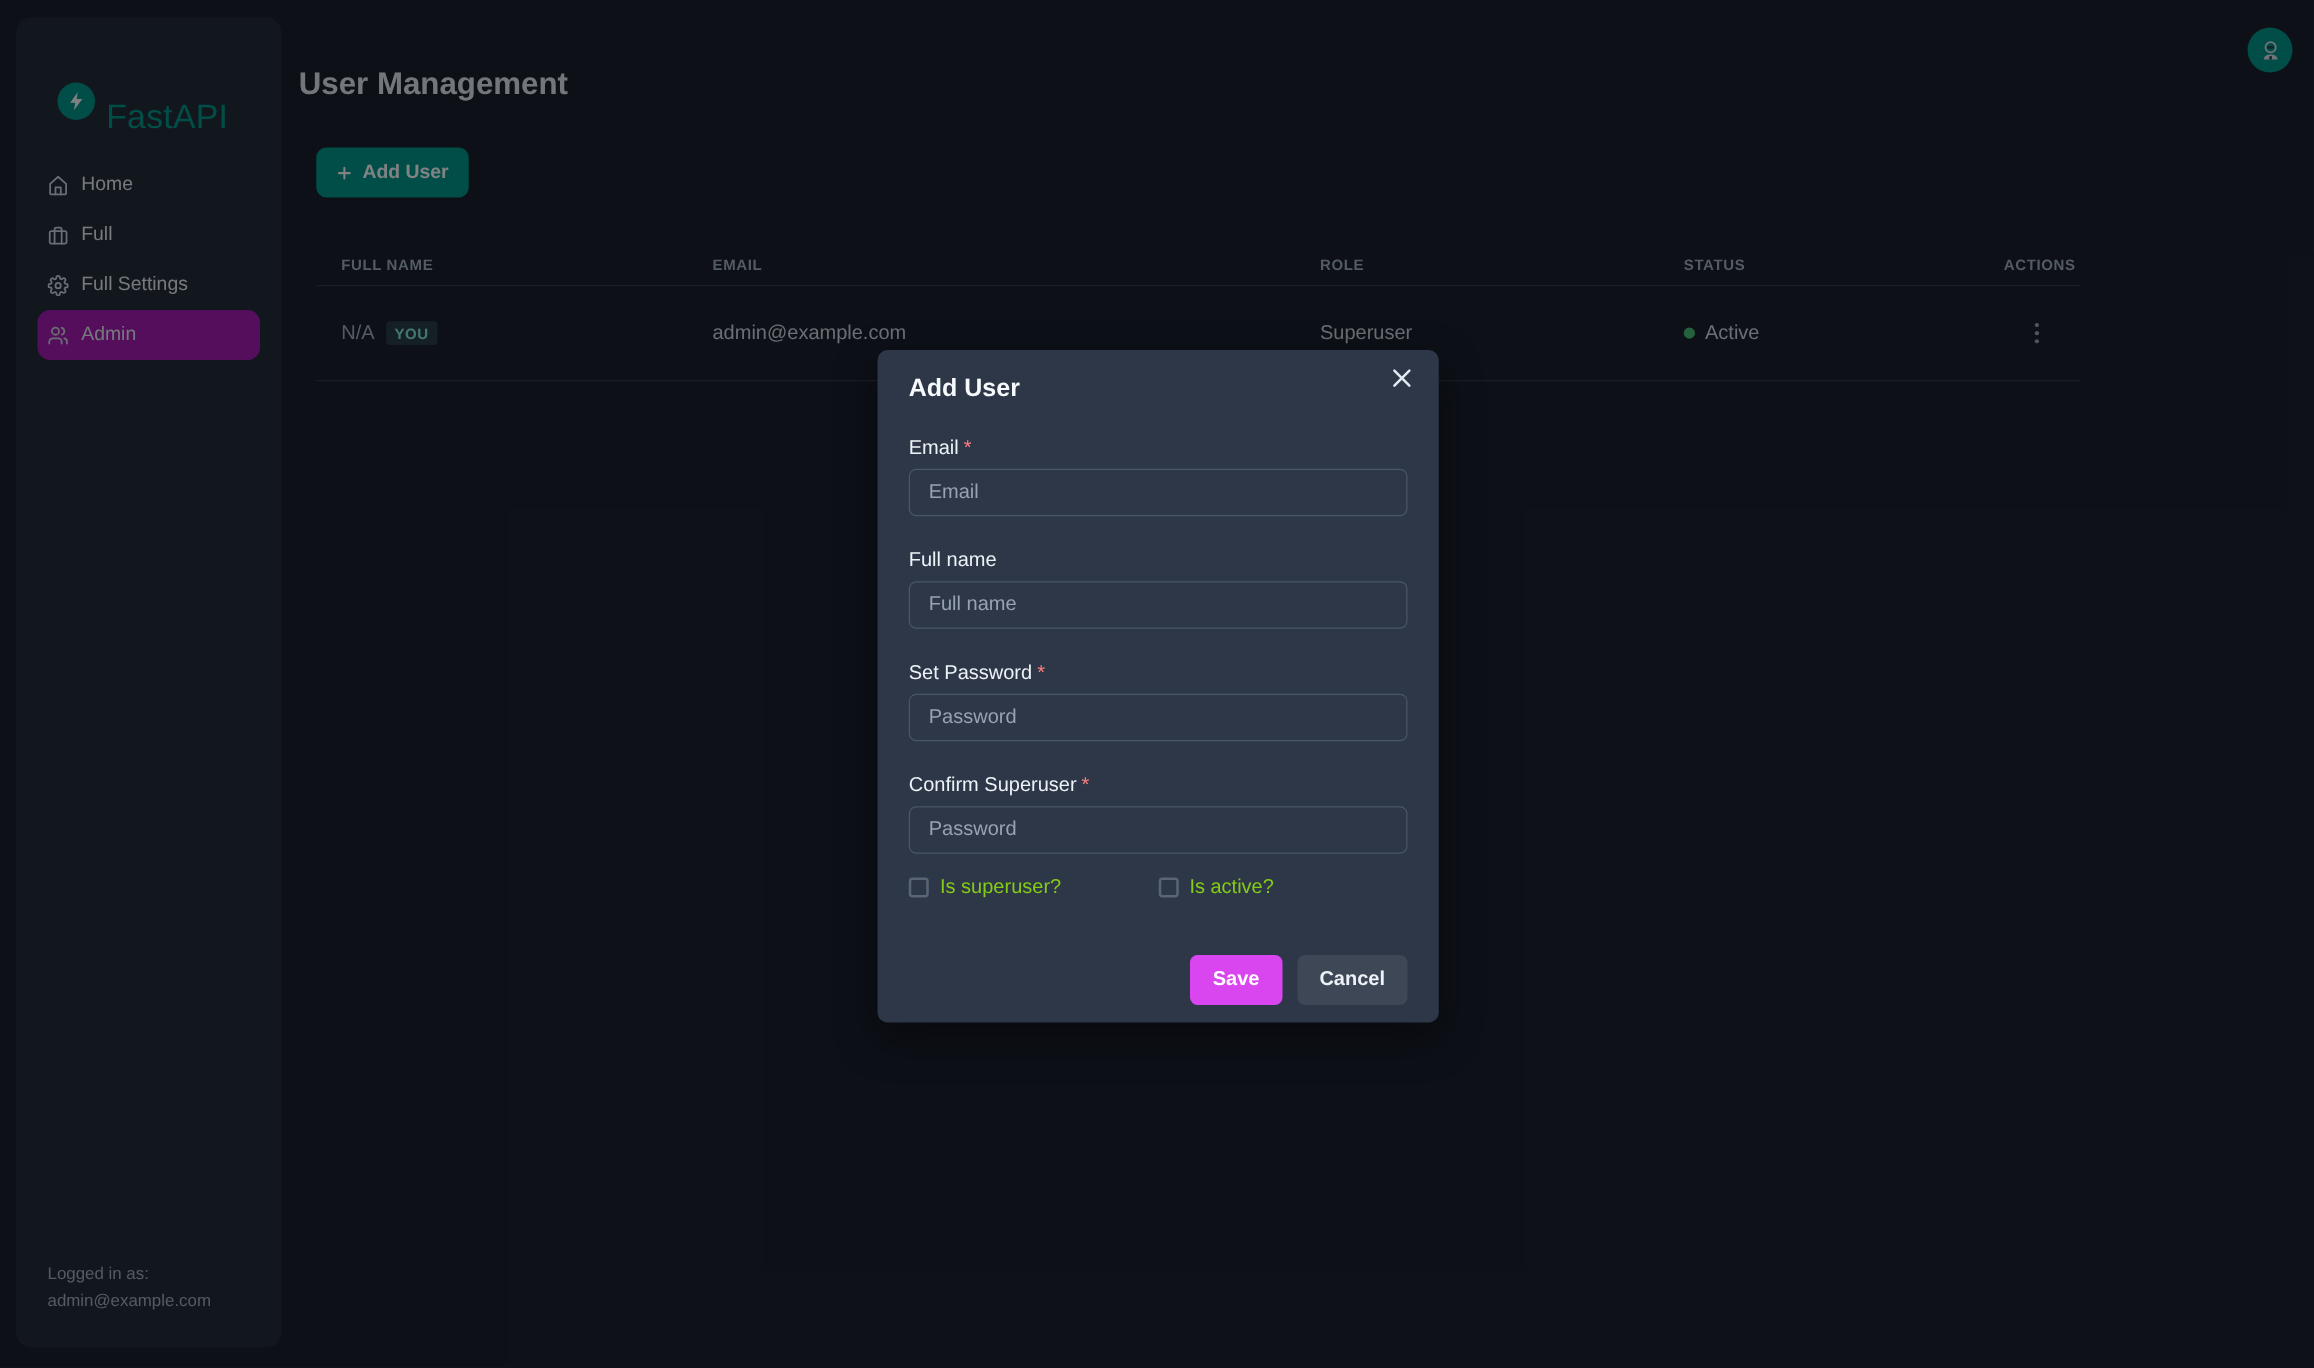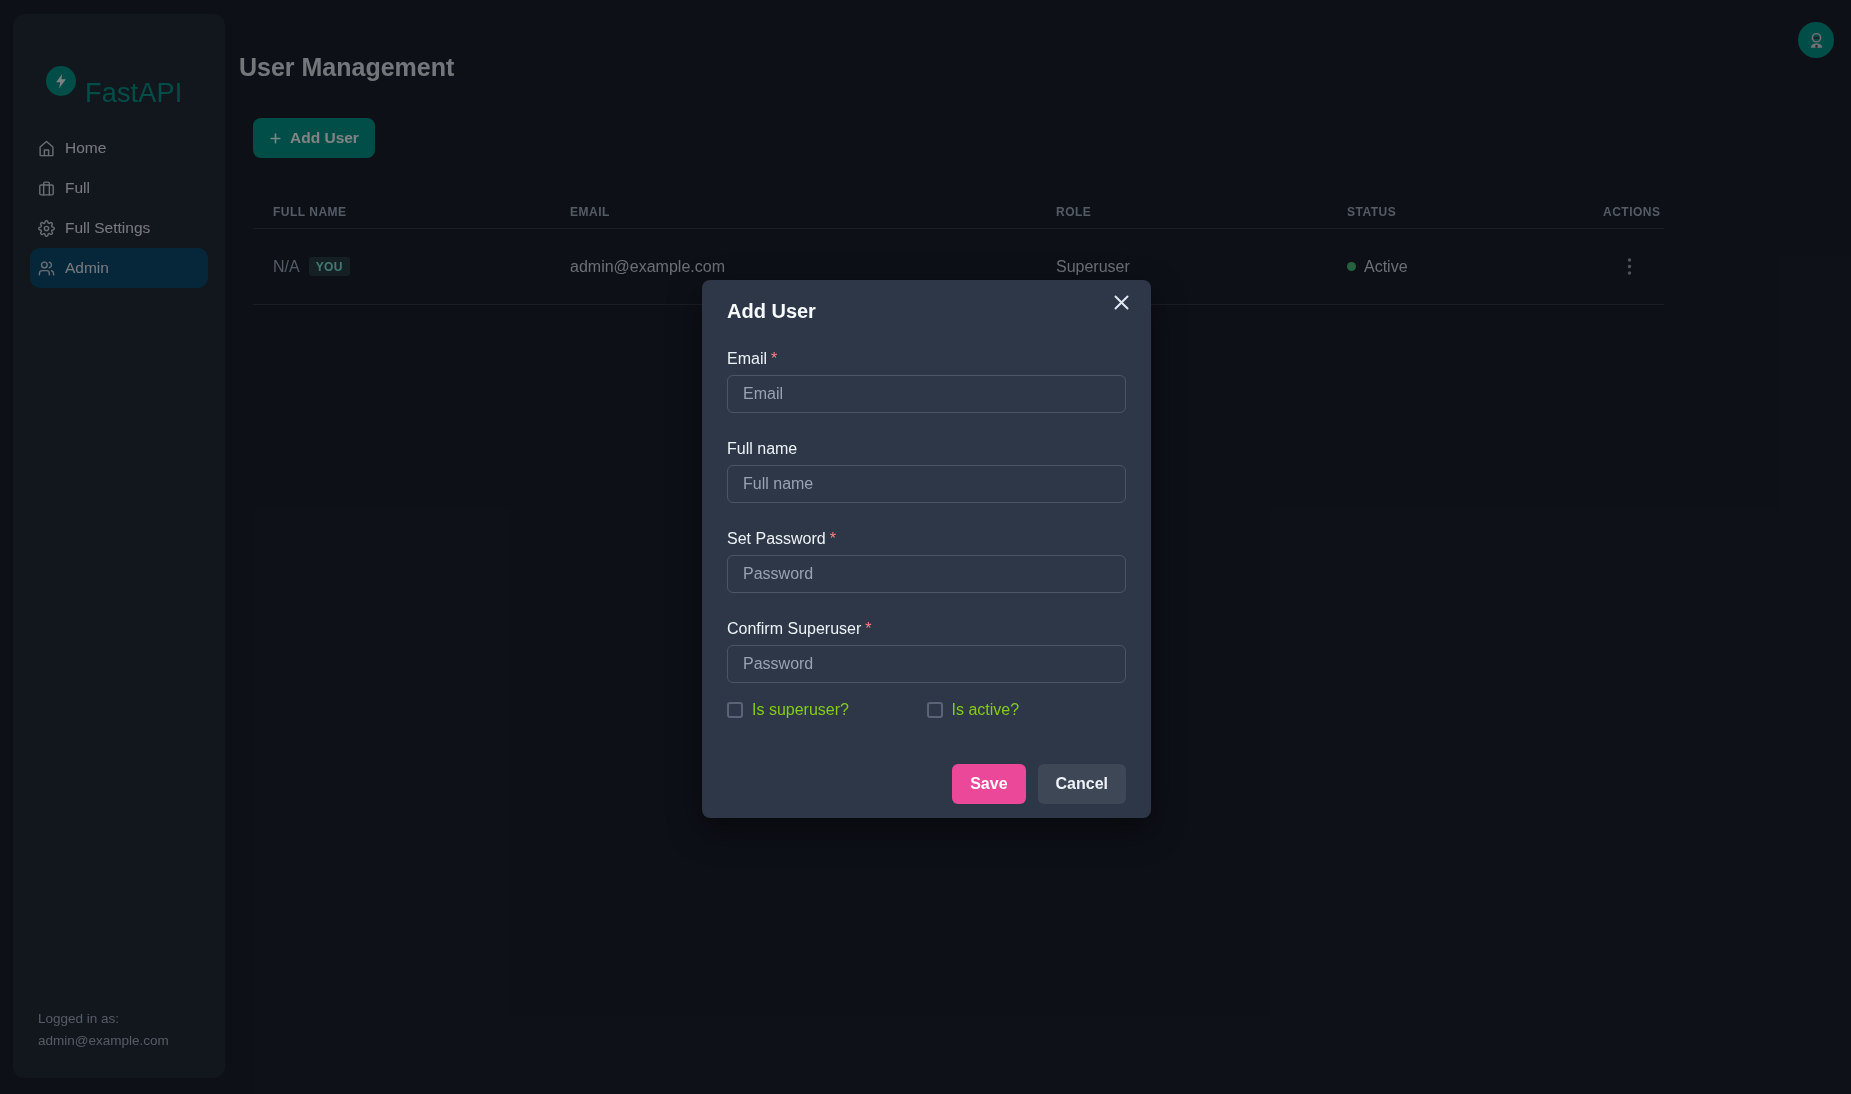--- a/index.html
+++ b/index.html
@@ -10,21 +10,21 @@
   
   .sidebar { position:absolute; left:13px; top:14px; width:212px; height:1064px;
              background:#242C3A; border-radius:12px; display:flex; flex-direction:column; }
   .logo-row { display:flex; align-items:center; gap:9px; margin:38px 0 0 33px; }
   .logo-circle { width:30px; height:30px; border-radius:50%; background:#009688;
                  display:flex; align-items:center; justify-content:center; flex:0 0 auto; }
   .logo-text { color:#009688; font-size:27px; font-weight:400; letter-spacing:0.2px;margin-top:26px; }
   .nav { margin-top:19px; display:flex; flex-direction:column; }
   .nav-item { height:40px; margin:0 17px; border-radius:10px; display:flex; align-items:center;
               gap:10px; padding-left:8px; cursor:pointer; }
-  .nav-item.active { background:#0c4a6e; }
+  .nav-item.active { background:#a21caf; }
   .nav-icon { width:17px; height:17px; display:flex; align-items:center; color:#C9D2DF; flex:0 0 auto; }
   .nav-icon svg { width:17px; height:17px; stroke:#C9D2DF; fill:none; stroke-width:2; stroke-linecap:round; stroke-linejoin:round; }
   .nav-label { color:#E2E8F0; font-size:15.5px; }
   .sidebar-footer { margin-top:auto; padding:0 12px 26px 25px; color:#A0AEC0; font-size:13.5px; line-height:22px; }
 
   
   .page-title { position:absolute; left:239px; top:52px; font-size:25px; line-height:30px;
                 font-weight:bold; color:#DDE3EA; }
   .add-user-btn { position:absolute; left:253px; top:118px; height:40px; padding:0 16px;
                   background:#009688; border:none; border-radius:8px; color:#F7FAFC;
@@ -67,21 +67,21 @@
                  border:1px solid #4A5568; border-radius:6px; padding:0 15px; color:#E2E8F0;
                  font-family:inherit; font-size:16px; outline:none; }
   .field input::placeholder { color:#98A2B3; }
   .checks { margin-top:18px; display:flex; }
   .check-group { width:50%; display:flex; align-items:center; cursor:pointer; }
   .checkbox { width:16px; height:16px; border:2px solid #5A6477; border-radius:3px; flex:0 0 auto; }
   .check-label { margin-left:9px; color:#84cc16; font-size:16px; }
   .modal-footer { margin-top:45px; display:flex; justify-content:flex-end; gap:12px; }
   .btn { height:40px; border:none; border-radius:6px; font-family:inherit; font-size:16px;
          font-weight:bold; cursor:pointer; padding:0 18px; }
-  .btn-save { background:#ec4899; color:#FFFFFF; }
+  .btn-save { background:#d946ef; color:#FFFFFF; }
   .btn-cancel { background:#3E4756; color:#EDF2F7; }
 </style>
 </head>
 <body>
 
 <div class="page">
 
   <aside class="sidebar">
     <div class="logo-row">
       <span class="logo-circle">

